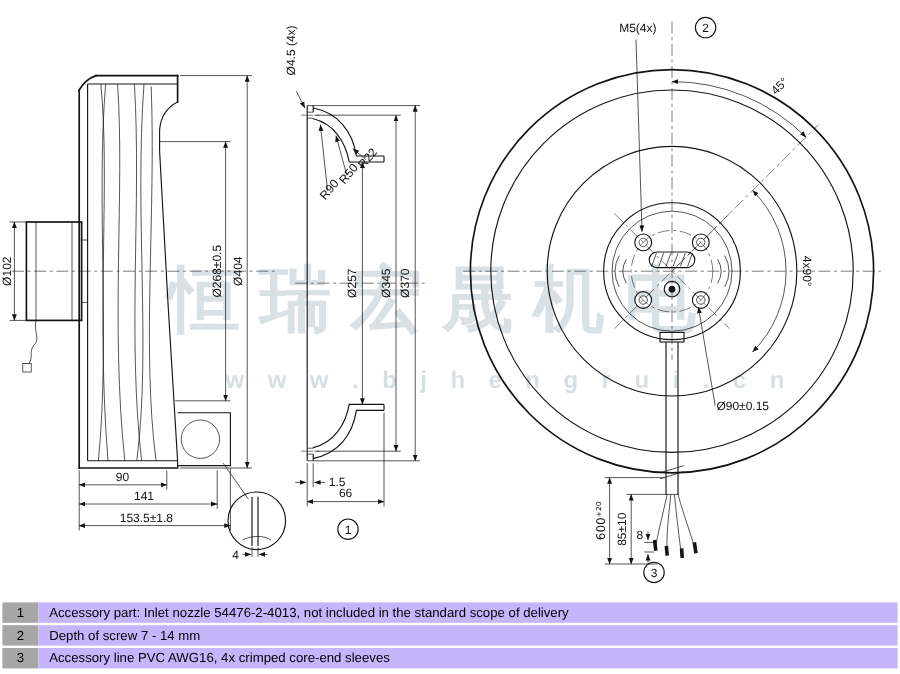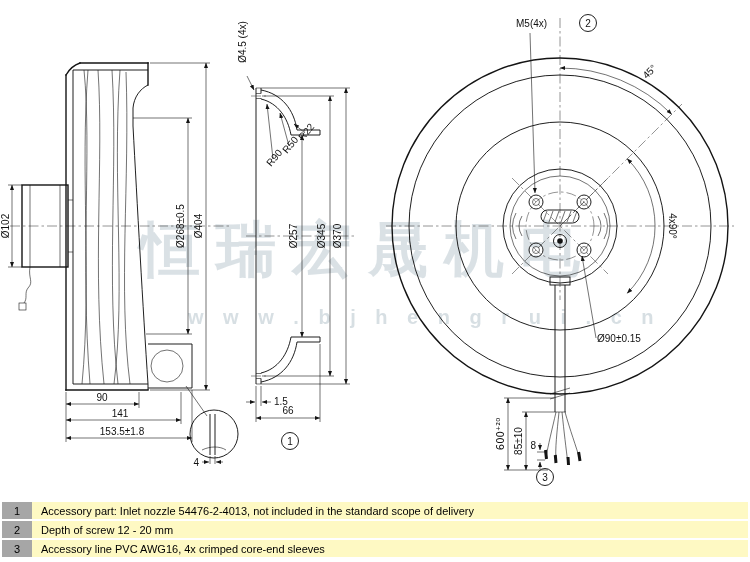--- a/index.html
+++ b/index.html
@@ -16,21 +16,21 @@
   .cl{stroke:#3a3a3a;stroke-width:.55;fill:none;stroke-dasharray:10 3 2.5 3}
   .dim{stroke:#141414;stroke-width:.6;fill:none;marker-start:url(#arr);marker-end:url(#arr)}
   .dime{stroke:#141414;stroke-width:.6;fill:none;marker-end:url(#arr)}
   text{font:10px "Liberation Sans",sans-serif;fill:#111}
   .dv{font-family:"DejaVu Sans",sans-serif}
   .mid{text-anchor:middle}.end{text-anchor:end}
   .notes{position:absolute;left:2px;right:2px;top:502px;display:flex;
          flex-direction:column;gap:2px;z-index:2}
   .nrow{display:flex;height:17px;font-size:11px;color:#000}
   .nnum{width:30px;background:#a6a6a6;display:flex;align-items:center;justify-content:center}
-  .ntxt{flex:1;background:#fef9c3;display:flex;align-items:center;padding-left:9px}
+  .ntxt{flex:1;background:#c4b5fd;display:flex;align-items:center;padding-left:9px}
 </style>
 </head>
 <body>
 
 <div class="stage">
 
   <div class="wm-cjk">恒瑞宏晟机电</div>
   <div class="wm-url">w w w . b j h e n g r u i . c n</div>
 
   <svg class="draw" width="750" height="500" viewBox="0 0 750 500">
@@ -212,21 +212,21 @@
     </g>
   </svg>
 
   <div class="notes">
     <div class="nrow">
       <div class="nnum">1</div>
       <div class="ntxt">Accessory part: Inlet nozzle 54476-2-4013, not included in the standard scope of delivery</div>
     </div>
     <div class="nrow">
       <div class="nnum">2</div>
-      <div class="ntxt">Depth of screw 12 - 20 mm</div>
+      <div class="ntxt">Depth of screw 7 - 14 mm</div>
     </div>
     <div class="nrow">
       <div class="nnum">3</div>
       <div class="ntxt">Accessory line PVC AWG16, 4x crimped core-end sleeves</div>
     </div>
   </div>
 
 </div>
 
 </body></html>

